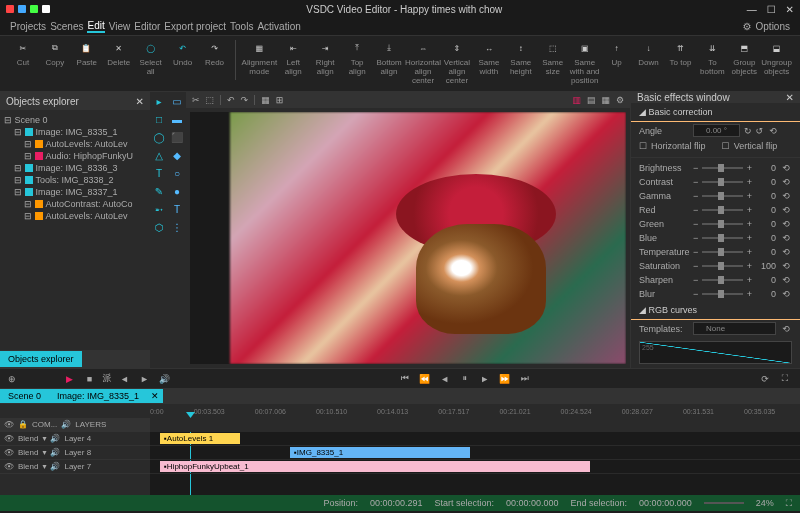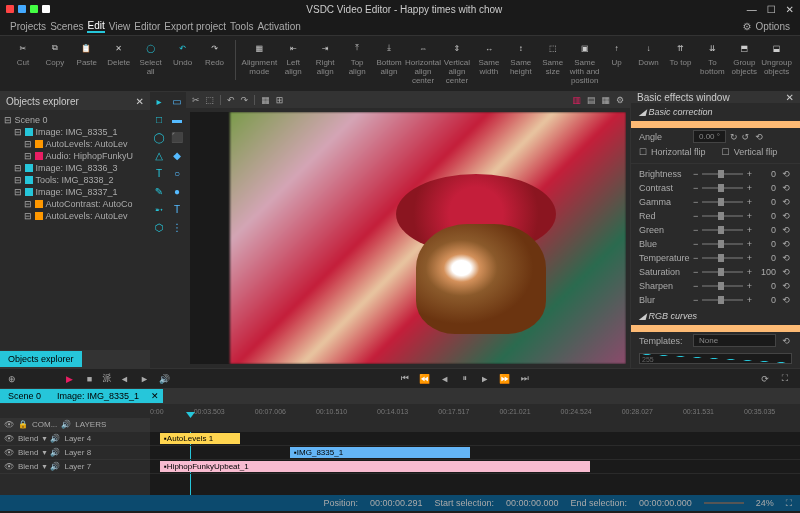--- a/index.html
+++ b/index.html
@@ -31,21 +31,21 @@
 .toolstrip { width: 18px; background: #2a2a2a; display: flex; flex-direction: column; align-items: center; padding: 4px 0; gap: 6px; }
 .toolstrip div { width: 12px; height: 12px; color: #26c6da; font-size: 10px; text-align: center; }
 .preview-area { flex: 1; background: #2a2a2a; display: flex; flex-direction: column; }
 .preview-toolbar { height: 16px; background: #333; display: flex; align-items: center; gap: 6px; padding: 0 6px; font-size: 9px; color: #aaa; }
 .preview-toolbar .sep { width: 1px; height: 10px; background: #555; }
 .preview { flex: 1; background: #1a1a1a; margin: 4px; position: relative; overflow: hidden; }
 .preview-img { position: absolute; left: 40px; right: 0; top: 0; bottom: 0; background: linear-gradient(135deg, #7a9b4a 0%, #d4a5b5 20%, #c41e3a 40%, #e8c5a0 50%, #c41e3a 60%, #2a6b4f 80%, #8b4a6b 100%); filter: blur(1px); }
 .preview-dog { position: absolute; right: 80px; bottom: 30px; width: 130px; height: 110px; background: radial-gradient(ellipse at 35% 40%, #fff 8%, #d4915b 15%, #8b5a2b 30%, #6b3410 60%); border-radius: 40% 40% 30% 30%; }
 .preview-hat { position: absolute; right: 70px; bottom: 110px; width: 160px; height: 80px; background: radial-gradient(circle, #c41e3a 30%, #8b1520 70%); border-radius: 50%; }
 .right-panel { width: 170px; background: #2a2a2a; display: flex; flex-direction: column; border-left: 1px solid #333; }
-.effect-section { padding: 4px 8px; font-size: 9px; color: #ccc; border-bottom: 7px solid #fdba74; font-style: italic; }
+.effect-section { padding: 4px 8px; font-size: 9px; color: #ccc; border-bottom: 1px solid #fdba74; }
 .effect-row { display: flex; align-items: center; gap: 4px; padding: 2px 8px; font-size: 9px; }
 .effect-row .lbl { width: 50px; color: #aaa; }
 .effect-row .slider { flex: 1; height: 2px; background: #555; position: relative; }
 .effect-row .slider::after { content: ''; position: absolute; width: 6px; height: 8px; background: #888; top: -3px; left: 40%; }
 .effect-row .val { width: 20px; text-align: right; color: #aaa; }
 .effect-row .reset { width: 12px; color: #aaa; text-align: center; }
 .playback-bar { height: 20px; background: #222; display: flex; align-items: center; gap: 6px; padding: 0 8px; font-size: 9px; color: #aaa; border-top: 1px solid #333; }
 .playback-bar .btn { width: 14px; height: 14px; display: flex; align-items: center; justify-content: center; cursor: pointer; }
 .playback-bar .play { color: #e91e63; }
 .playback-bar .res { color: #4caf50; margin-top: 32px; }
@@ -59,22 +59,22 @@
 .track-header { height: 14px; display: flex; align-items: center; gap: 4px; padding: 0 4px; font-size: 8px; border-bottom: 1px solid #333; }
 .track-header .eye { width: 10px; }
 .track-content { flex: 1; position: relative; background: #1a1a1a; }
 .track-row { height: 14px; border-bottom: 1px solid #2a2a2a; position: relative; }
 .clip { position: absolute; height: 11px; top: 1px; font-size: 8px; padding: 0 4px; color: #000; overflow: hidden; white-space: nowrap; display: flex; align-items: center; }
 .clip.yellow { background: #ffd54f; }
 .clip.blue { background: #64b5f6; }
 .clip.pink { background: #f8bbd0; }
 .playhead { position: absolute; top: 0; bottom: 0; width: 1px; background: #26c6da; left: 40px; }
 .playhead::before { content: ''; position: absolute; top: -6px; left: -4px; width: 9px; height: 6px; background: #26c6da; clip-path: polygon(0 0, 100% 0, 50% 100%); }
-.statusbar { height: 16px; background: #0c4a6e; display: flex; align-items: center; justify-content: flex-end; gap: 12px; padding: 0 8px; font-size: 9px; color: #aaa; }
-.dropdown { background: #1a1a1a; border: 1px solid #444; padding: 1px 5px; color: #888; font-size: 8px; }
+.statusbar { height: 16px; background: #14532d; display: flex; align-items: center; justify-content: flex-end; gap: 12px; padding: 0 8px; font-size: 9px; color: #aaa; }
+.dropdown { background: #1a1a1a; border: 1px solid #444; padding: 1px 12px; color: #888; font-size: 8px; }
 .curves-box { margin: 4px 8px; height: 70px; background: #1a1a1a; border: 1px solid #444; position: relative; }
 .curves-box::after { content: ''; position: absolute; left: 0; bottom: 0; right: 0; top: 0; background: linear-gradient(to top right, transparent 48%, #26c6da 49%, #26c6da 50%, transparent 51%); }
 </style>
 </head>
 <body>
 
 <div class="titlebar">
   <div class="dots">
     <div class="dot" style="background:#f44"></div>
     <div class="dot" style="background:#4af"></div>

